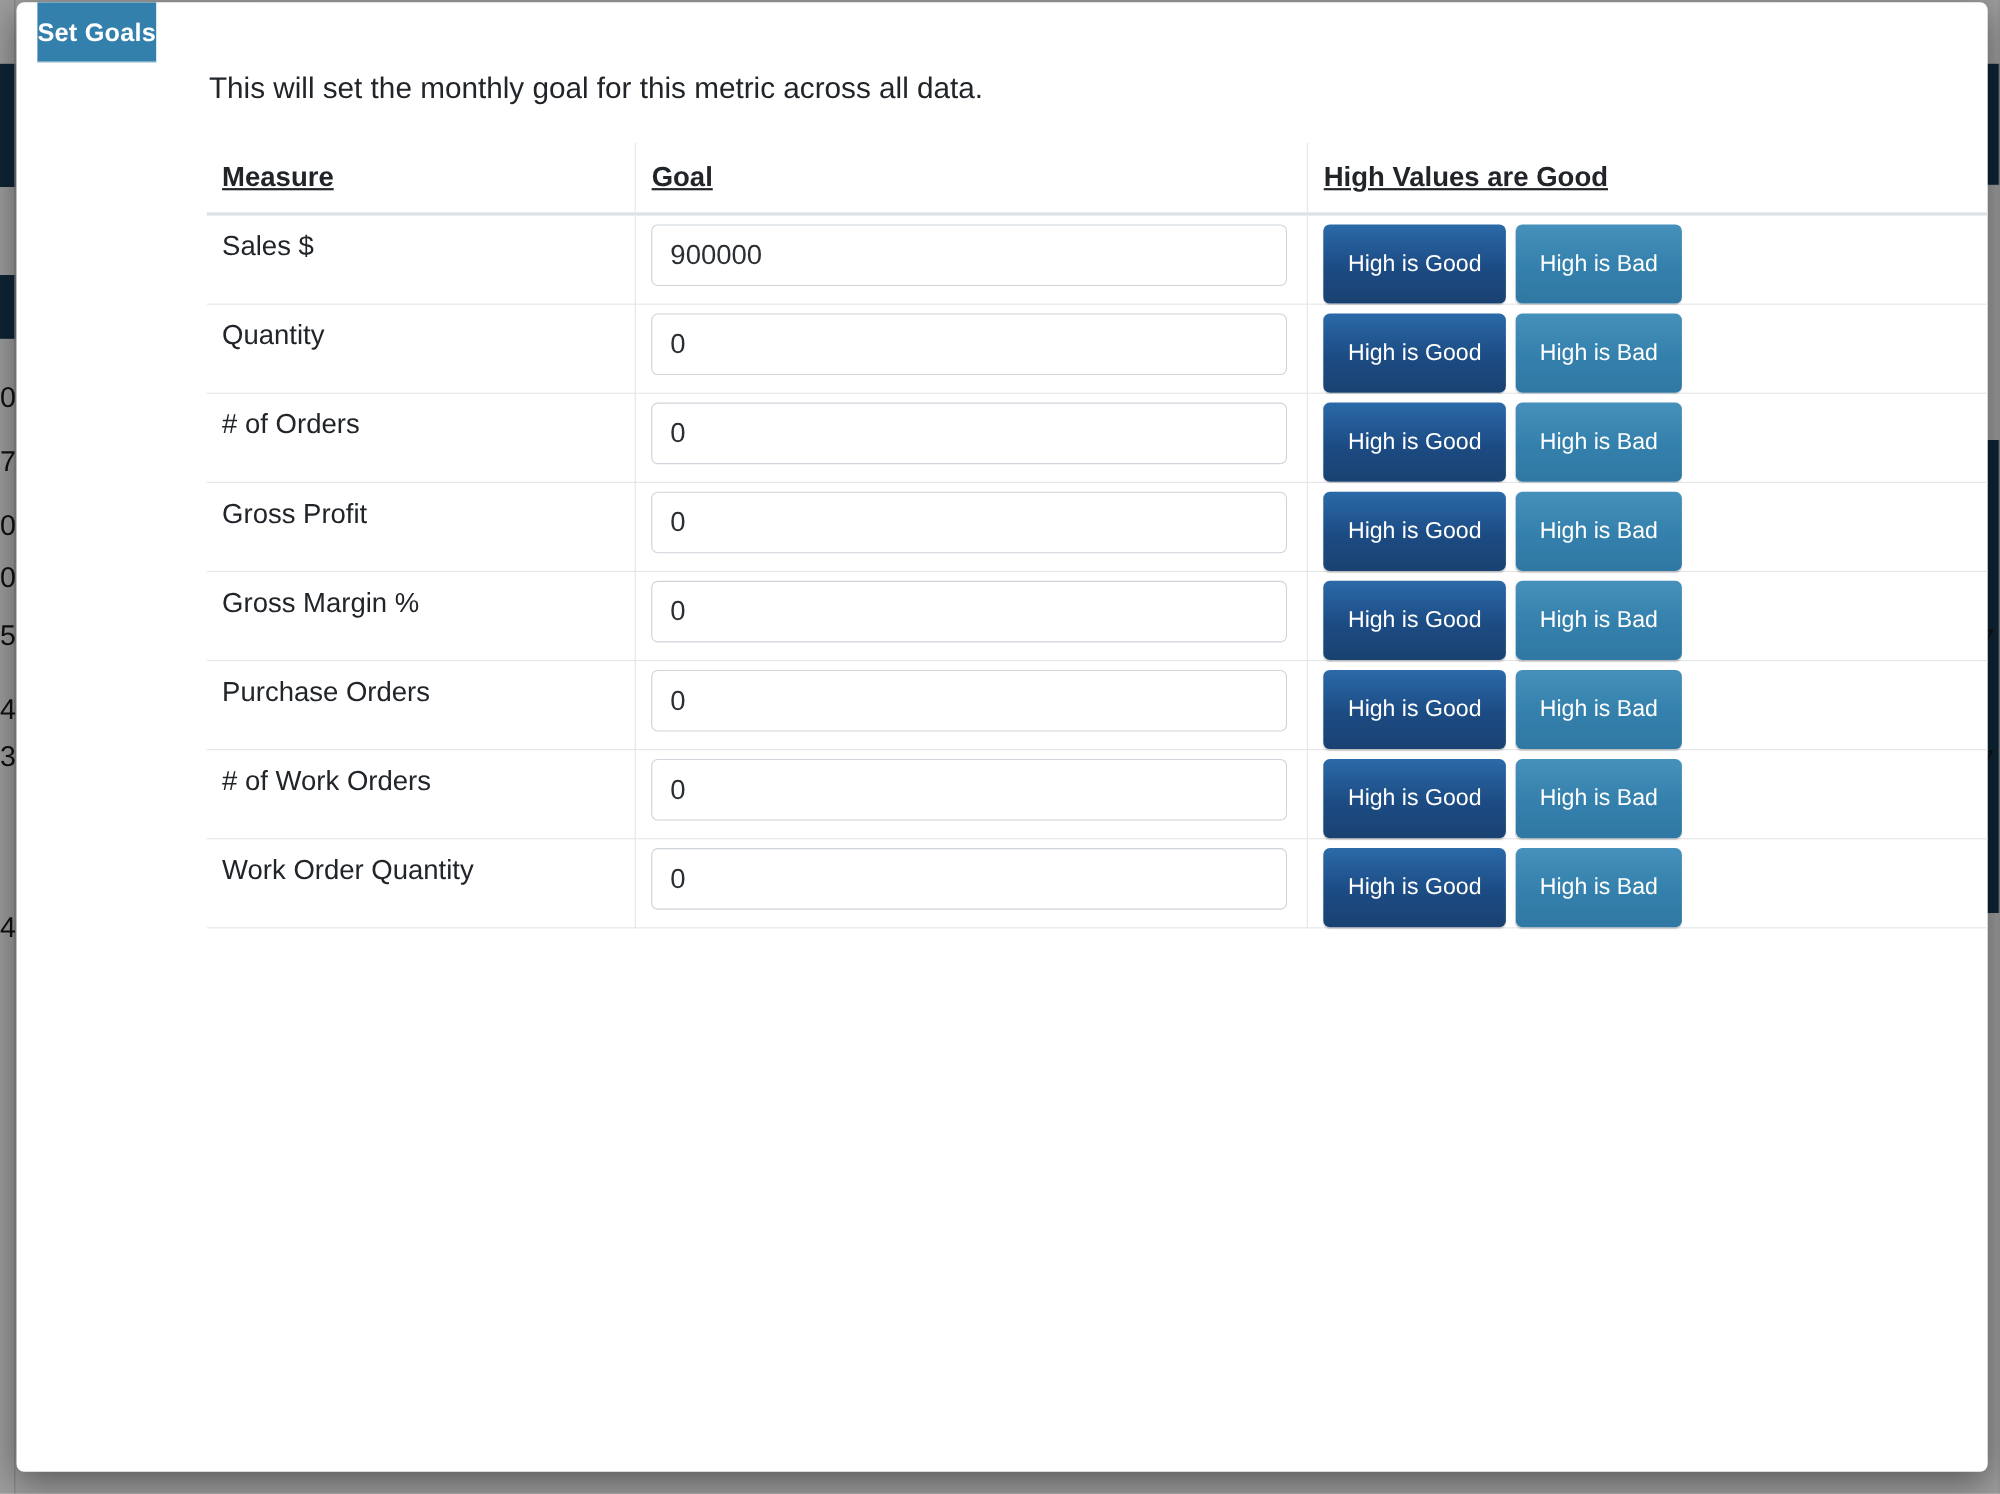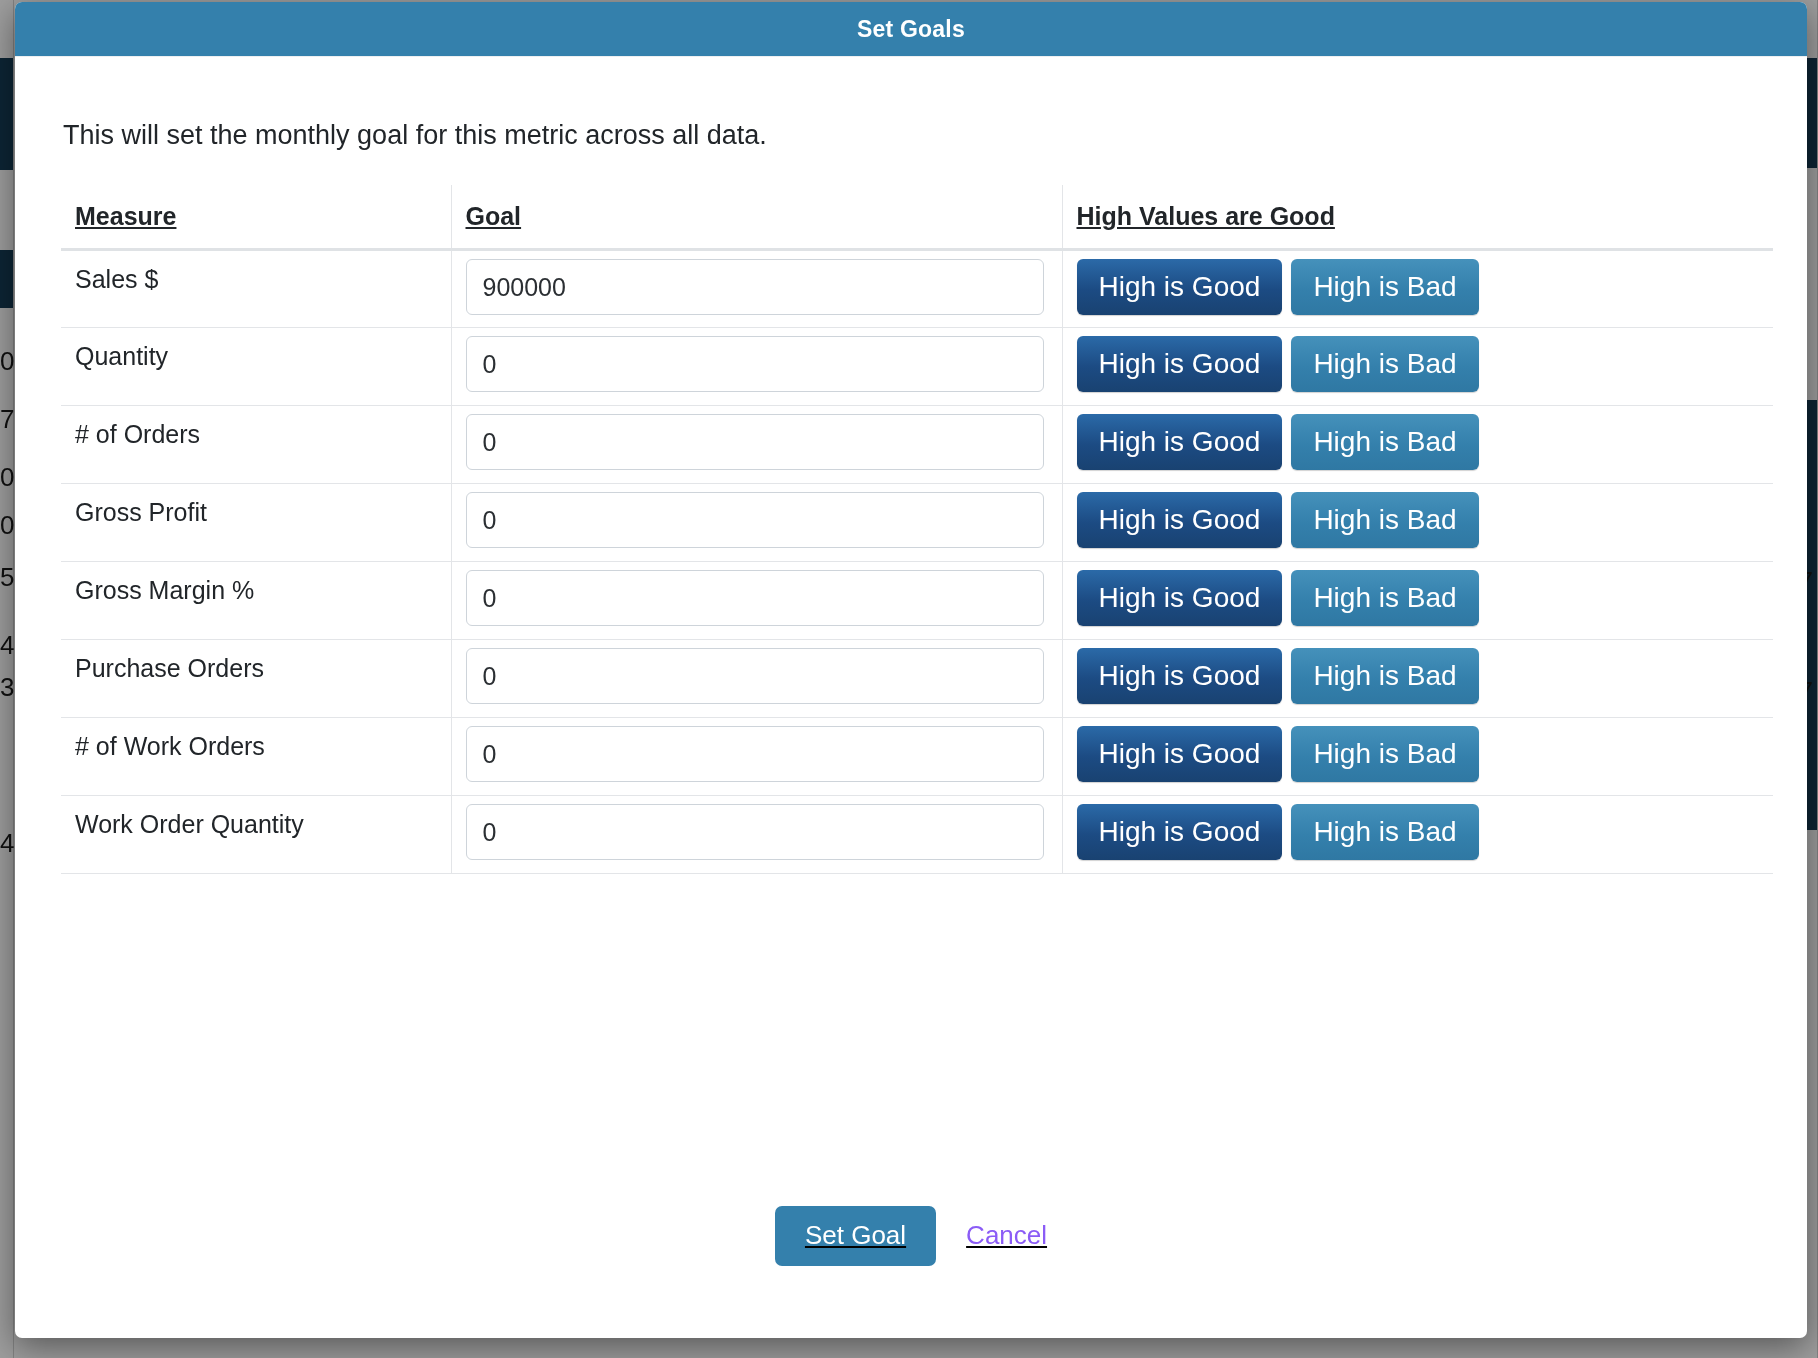--- a/index.html
+++ b/index.html
@@ -45,21 +45,21 @@
     position: absolute;
     left: 15px;
     top: 2px;
     width: 1792px;
     height: 1336px;
     background: #ffffff;
     border-radius: 7px;
     box-shadow: 0 9px 34px rgba(0,0,0,0.45);
     overflow: hidden;
     display: flex;
-    flex-direction: column;
+    padding-left: 19px;
   }
   #modal-header {
     height: 55px;
     background: #3480ac;
     color: #ffffff;
     display: flex;
     align-items: center;
     justify-content: center;
     font-size: 23px;
     font-weight: bold;
@@ -136,23 +136,23 @@
   .flag-wrap {
     padding: 8px 0 0 14px;
     display: flex;
     gap: 9px;
     align-items: flex-start;
   }
   .btn-flag {
     border: none;
     border-radius: 6px;
     color: #ffffff;
-    font-size: 28px;
-    font-family: "Liberation Sans", sans-serif;
-    height: 56px;
+    font-size: 21px;
+    font-family: "Liberation Sans", sans-serif;
+    height: 72px;
     padding: 0 22px;
     cursor: pointer;
     white-space: nowrap;
     box-shadow: 0 1px 1px rgba(0,0,0,0.18);
   }
   .btn-good {
     background: linear-gradient(180deg, #2b6aa8 0%, #1c4b83 55%, #194271 100%);
   }
   .btn-bad {
     background: linear-gradient(180deg, #4591bb 0%, #3480ac 55%, #2f78a3 100%);

